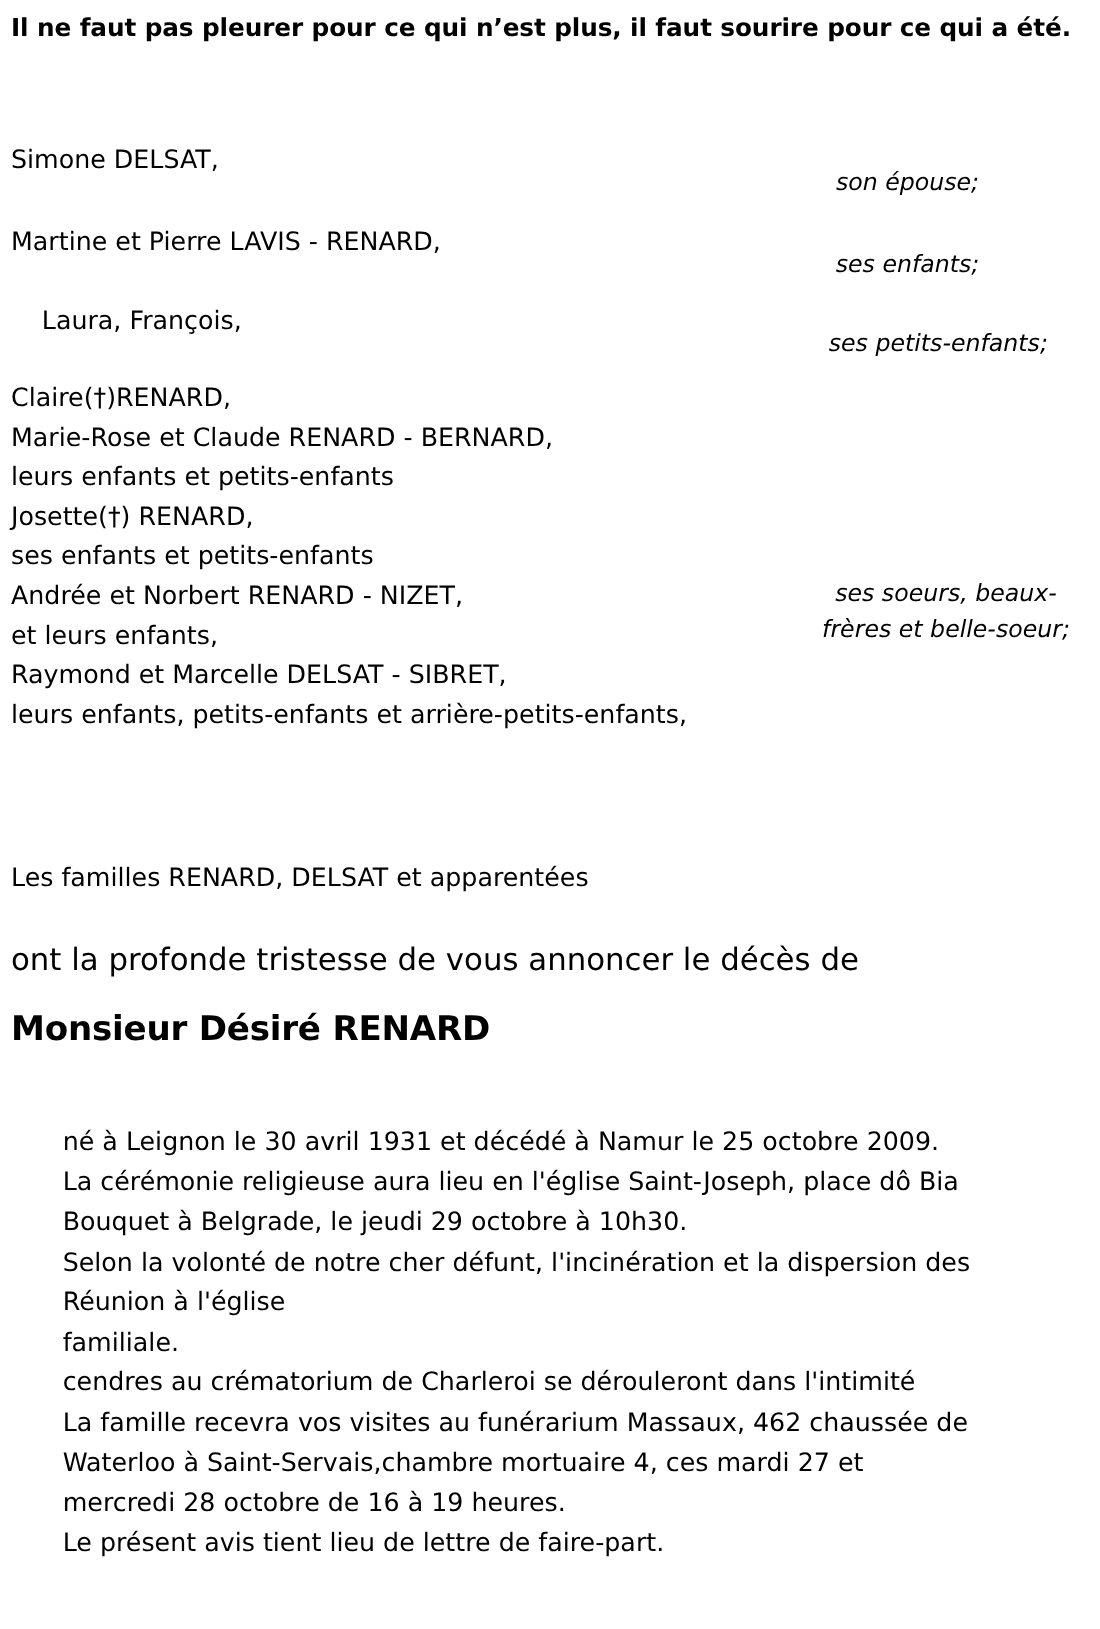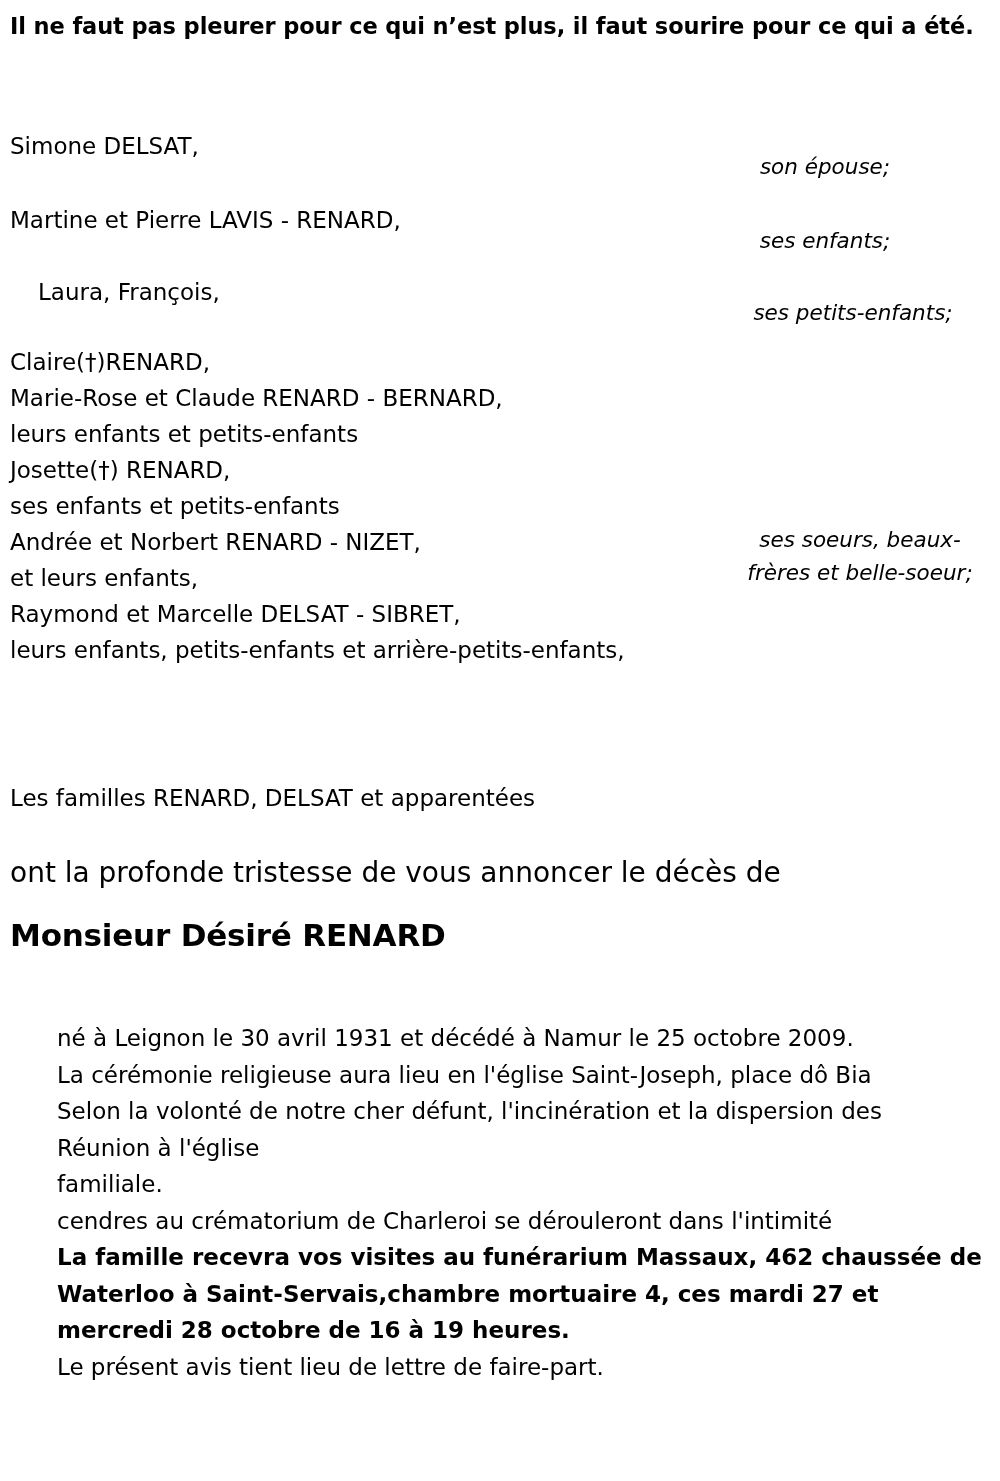--- a/index.html
+++ b/index.html
@@ -116,21 +116,21 @@
     top: 1020px;
     width: 980px;
     font-size: 23px;
     line-height: 36.5px;
   }
   .details .line {
     display: block;
     margin-left: 47px;
   }
   .details .line.bold {
-    font-weight: bold;
+    font-weight: normal;
   }
 </style>
 </head>
 <body>
 
 <div class="page">
 
   <div class="quote">Il ne faut pas pleurer pour ce qui n’est plus, il faut sourire pour ce qui a été.</div>
 
   <div class="relations">
@@ -167,20 +167,21 @@
 
   <div class="families">Les familles RENARD, DELSAT et apparentées</div>
 
   <div class="announce">ont la profonde tristesse de vous annoncer le décès de</div>
 
   <div class="deceased">Monsieur Désiré RENARD</div>
 
   <div class="details">
       <span class="line">né à Leignon le 30 avril 1931 et décédé à Namur le 25 octobre 2009.</span>
       <span class="line">La cérémonie religieuse aura lieu en l'église Saint-Joseph, place dô Bia</span>
+      <span class="line">Bouquet à Belgrade, le jeudi 29 octobre à 10h30.</span>
       <span class="line">Selon la volonté de notre cher défunt, l'incinération et la dispersion des</span>
       <span class="line">Réunion à l'église</span>
       <span class="line">familiale.</span>
       <span class="line">cendres au crématorium de Charleroi se dérouleront dans l'intimité</span>
       <span class="line bold">La famille recevra vos visites au funérarium Massaux, 462 chaussée de</span>
       <span class="line bold">Waterloo à Saint-Servais,chambre mortuaire 4, ces mardi 27 et</span>
       <span class="line bold">mercredi 28 octobre de 16 à 19 heures.</span>
       <span class="line">Le présent avis tient lieu de lettre de faire-part.</span>
     </div>
 

